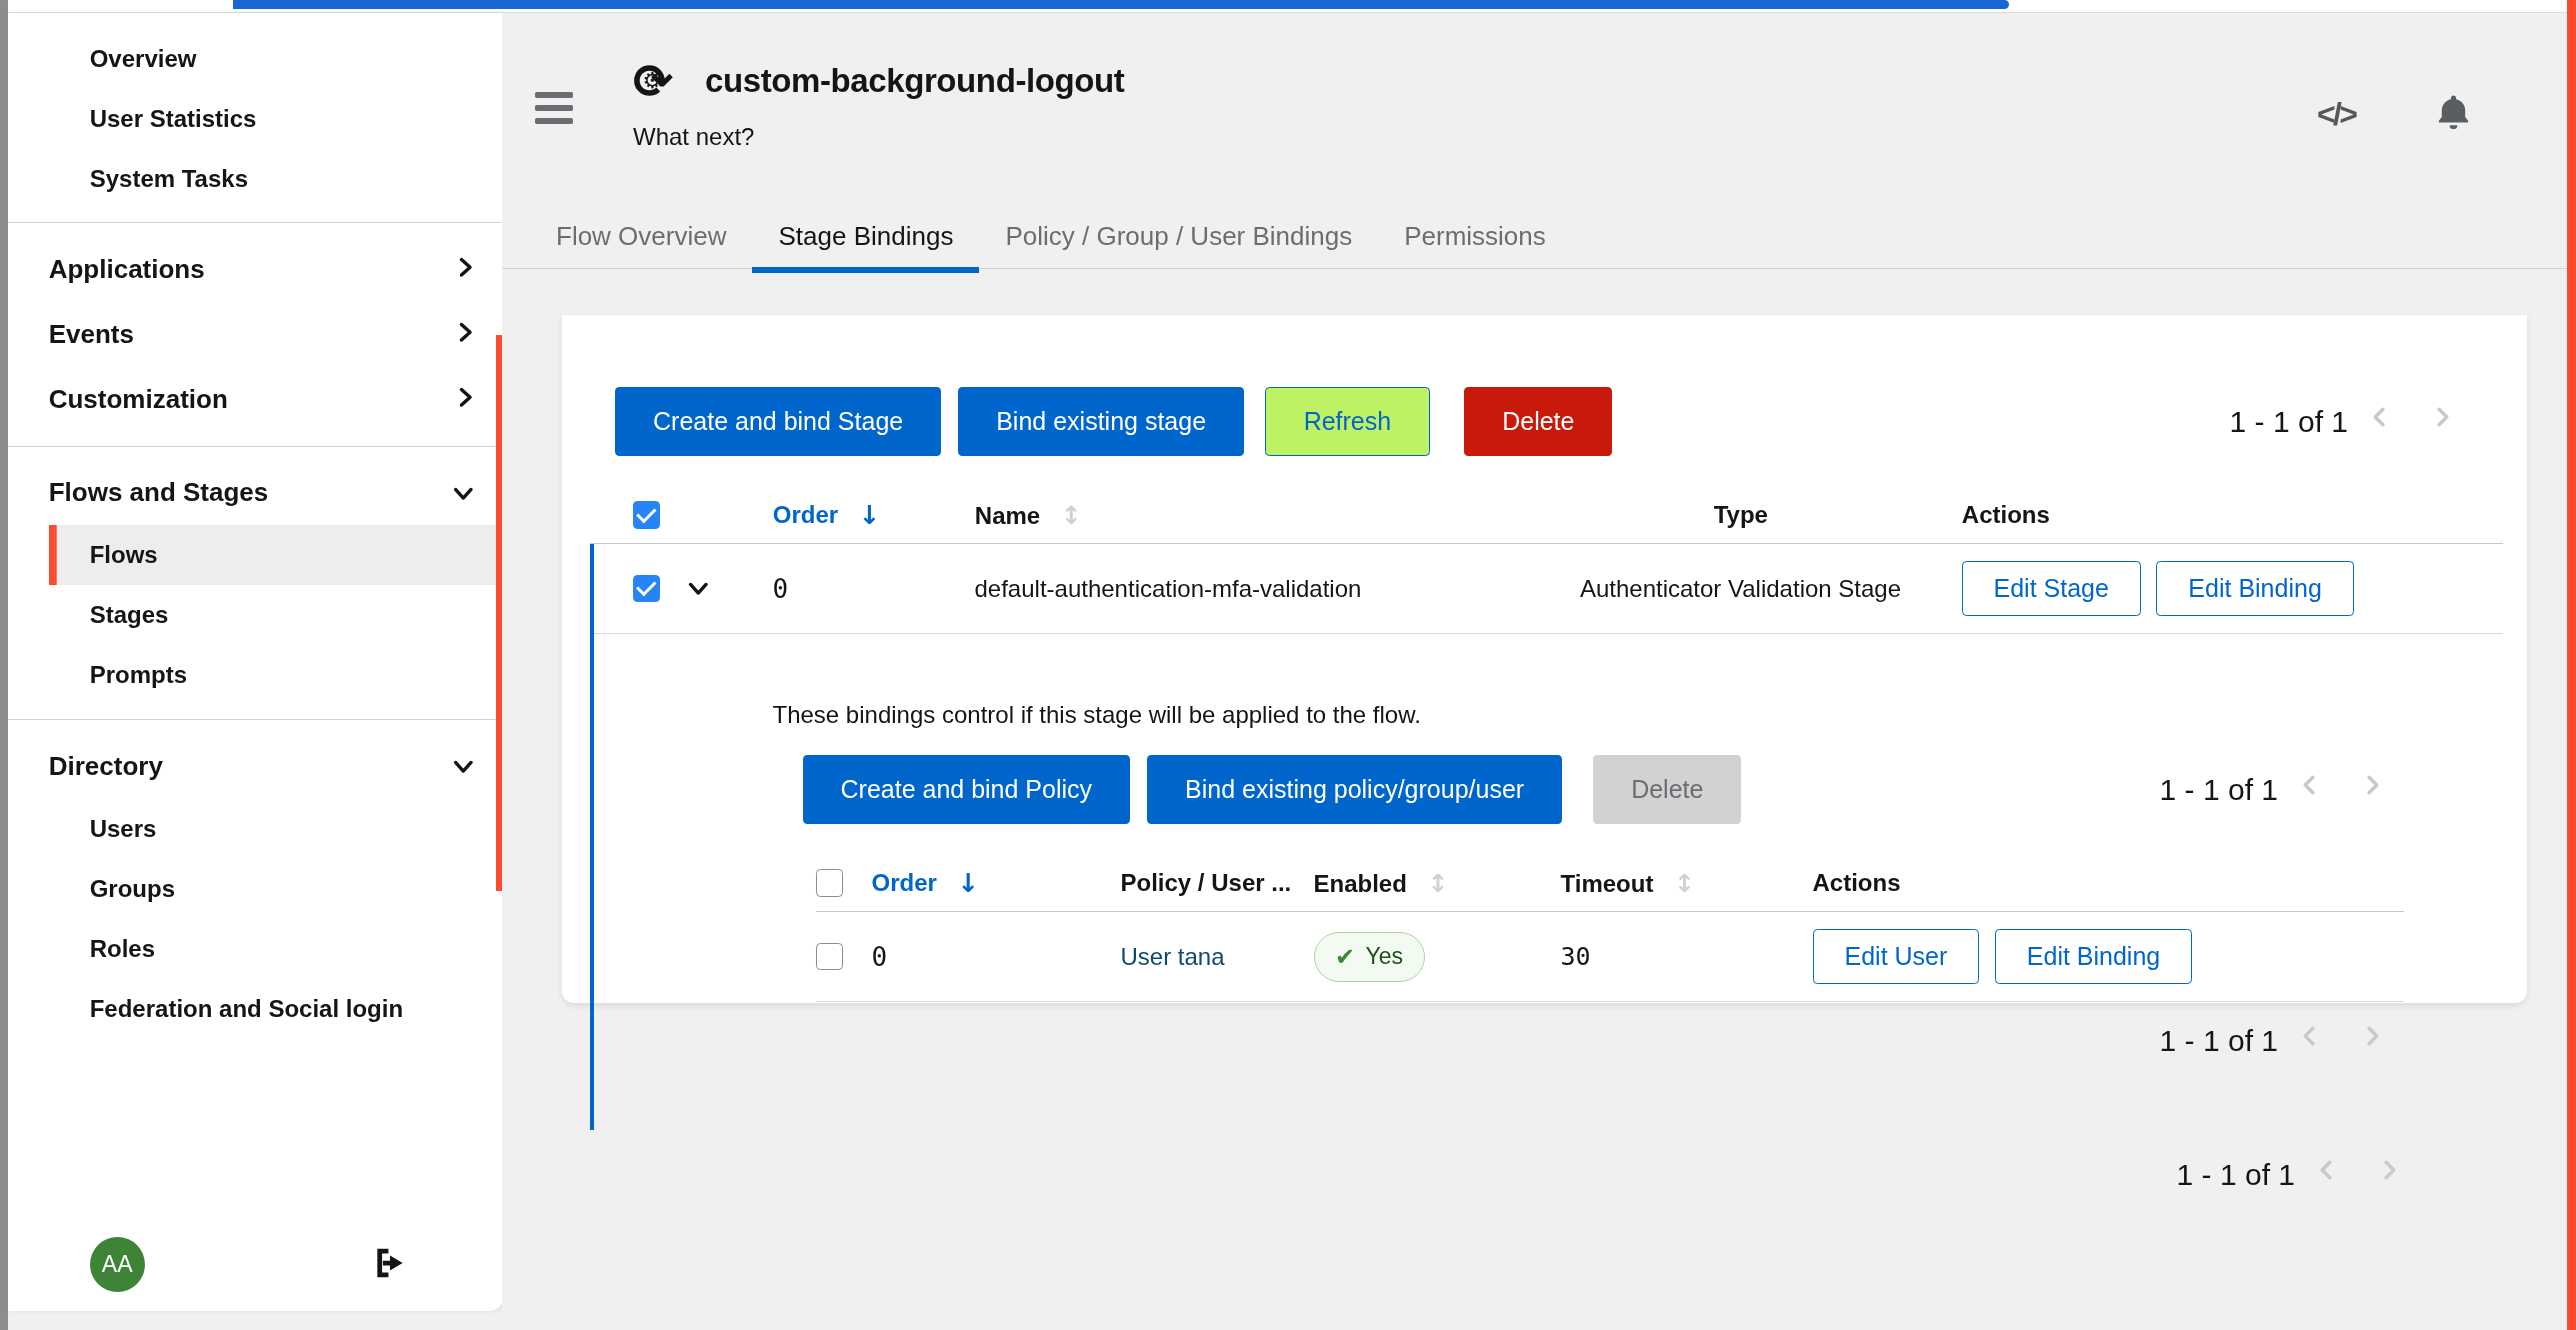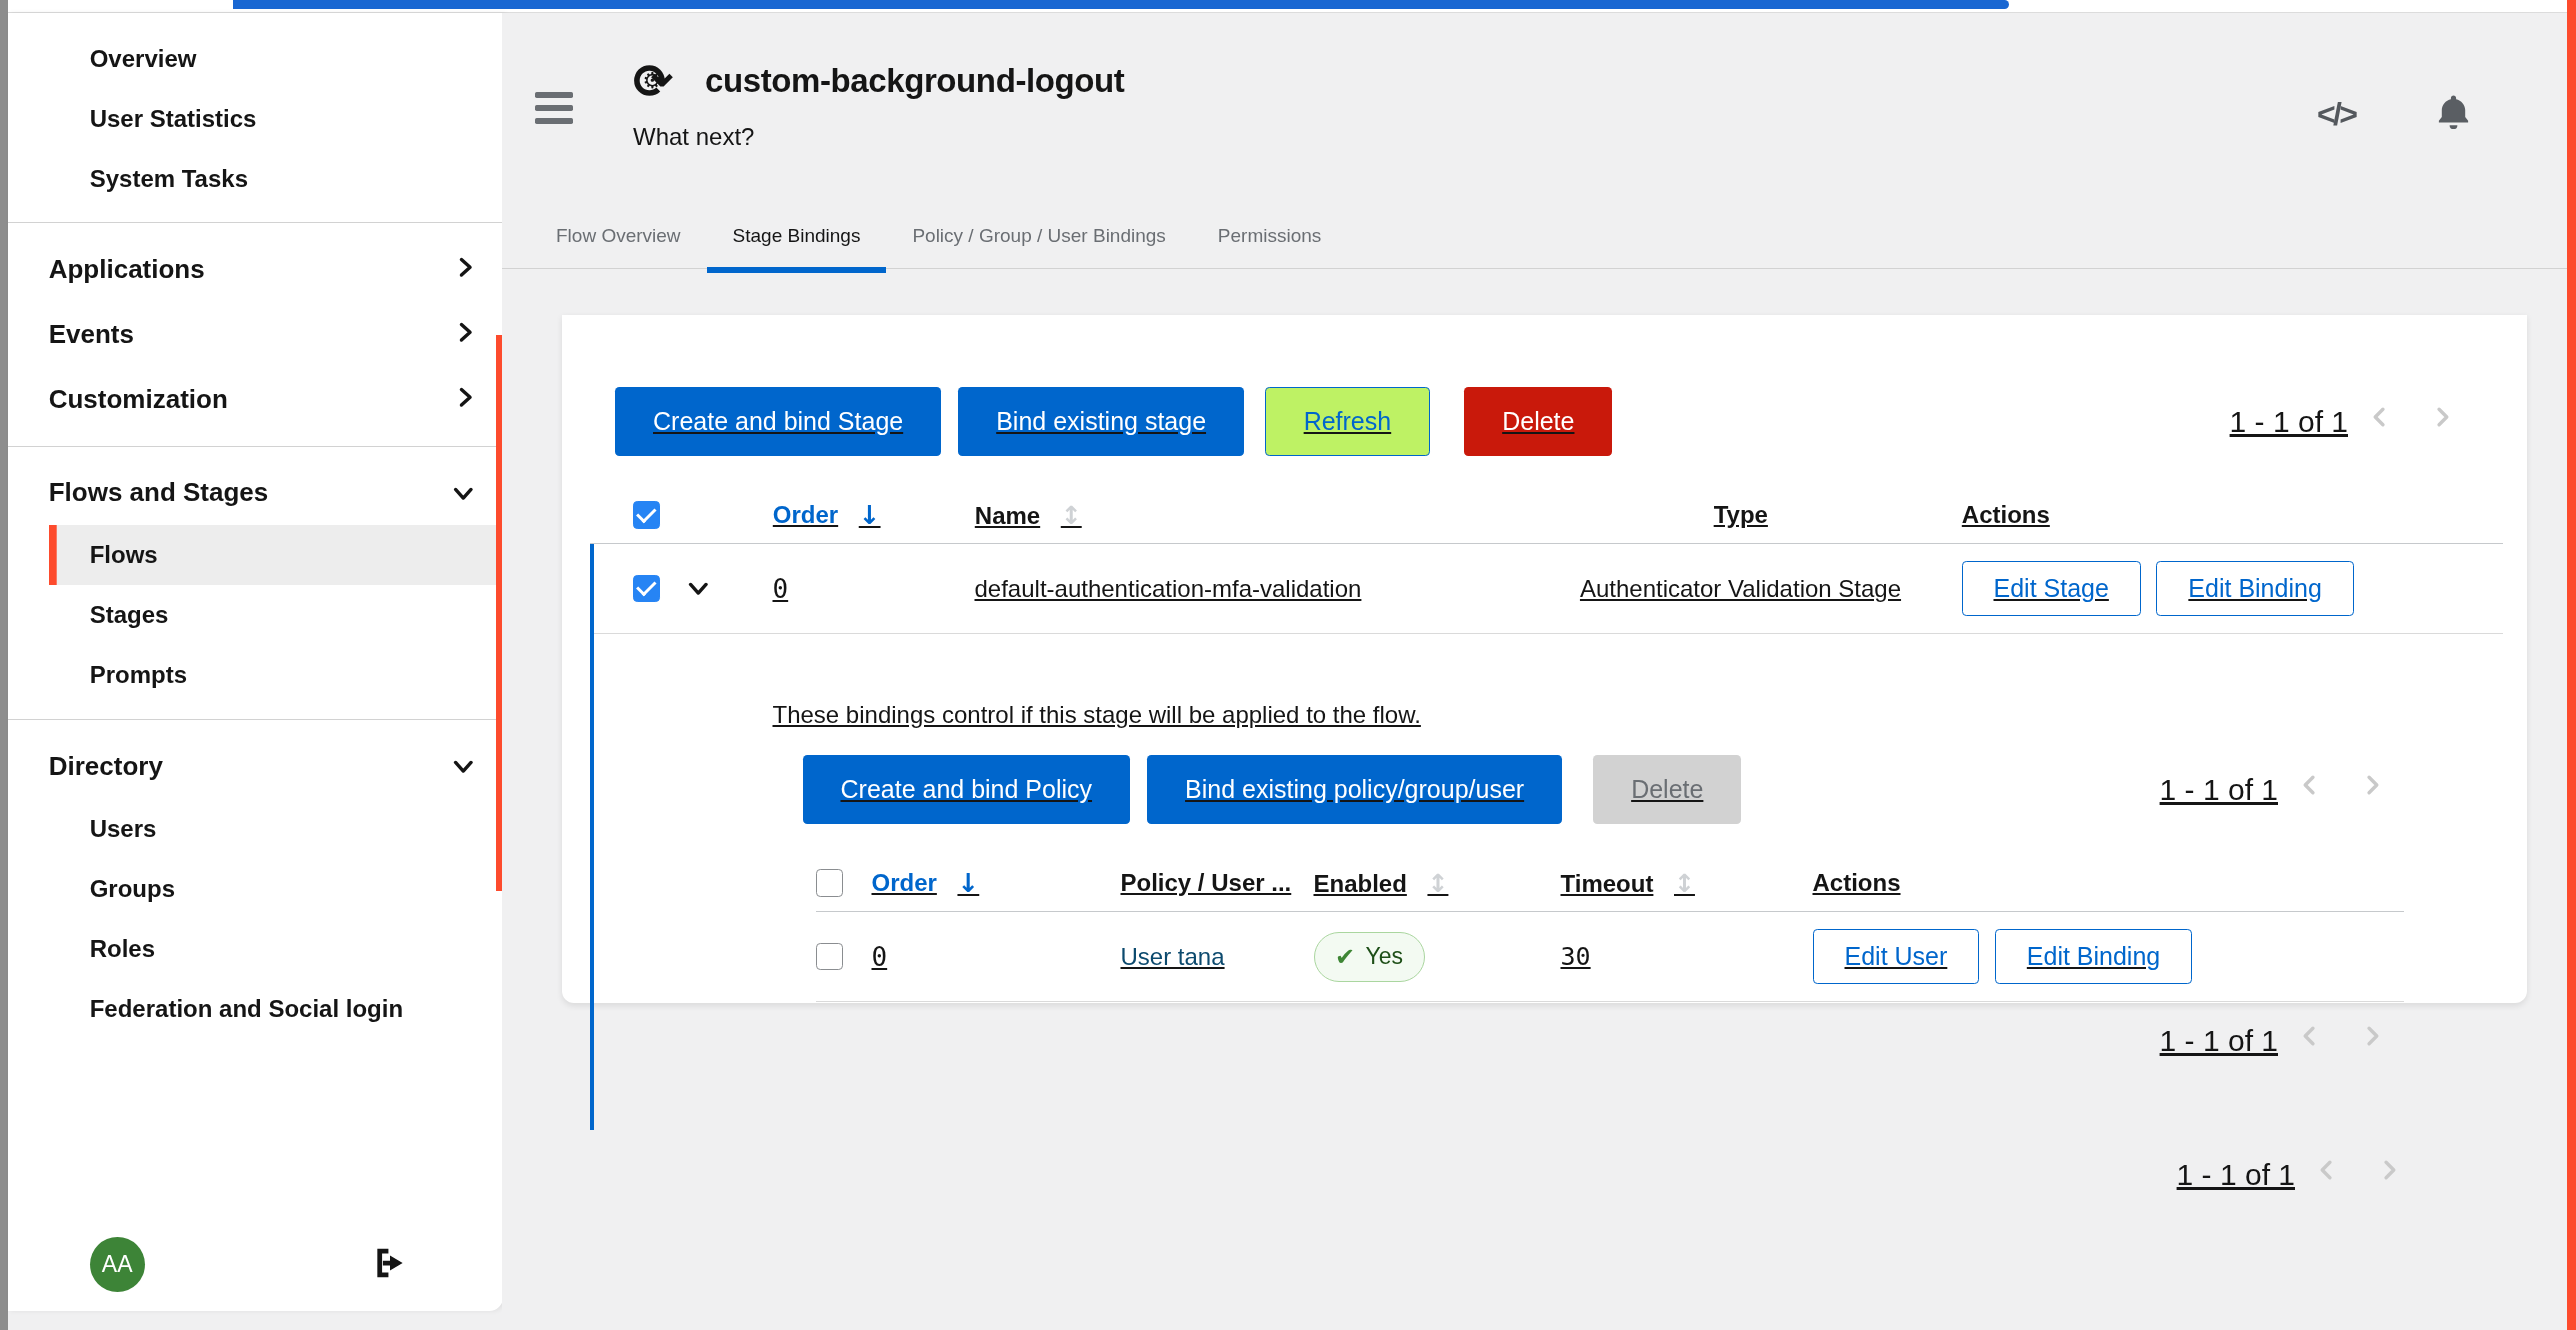--- a/index.html
+++ b/index.html
@@ -39,28 +39,28 @@
   .flow-icon{position:relative;width:50px;height:50px;}
   .flow-icon .outer{font-family:"DejaVu Sans",sans-serif;font-size:48px;line-height:50px;font-weight:700;}
   .flow-icon .inner{position:absolute;left:9.4px;top:13.7px;font-family:"DejaVu Sans",sans-serif;font-size:22px;line-height:22px;}
   .page-title{font-size:33px;font-weight:700;letter-spacing:-0.4px;}
   .subtitle{margin-top:17px;font-size:24px;}
   .top-icons{position:absolute;right:94px;top:79px;display:flex;align-items:center;gap:79px;}
   .code-icon{font-size:32px;font-weight:700;color:#54585d;letter-spacing:-2.6px;}
 
   
   .tabs{display:flex;margin-top:53px;padding-left:28px;border-bottom:1.7px solid #d2d2d2;}
-  .tab{height:64px;display:flex;align-items:center;padding:0 26px;font-size:19px;color:#6a6e73;
+  .tab{height:64px;display:flex;align-items:center;padding:0 26px;font-size:26px;color:#6a6e73;
        cursor:pointer;position:relative;}
   .tab.active{color:#151515;}
   .tab.active::after{content:"";position:absolute;left:0;right:0;bottom:-5.2px;height:6px;background:#0066cc;}
 
   
   .card{position:absolute;left:60px;top:302px;width:1965px;height:688px;background:#fff;
-        border-radius:0 0 12px 12px;box-shadow:0 2.6px 6.9px rgba(0,0,0,.09);text-decoration:underline;}
+        border-radius:0 0 12px 12px;box-shadow:0 2.6px 6.9px rgba(0,0,0,.09);}
   .toolbar{display:flex;align-items:center;padding:72px 53px 0 53px;}
   .btn{font-size:25px;height:69px;padding:0 38px;border-radius:4.3px;border:none;cursor:pointer;
        font-family:"Liberation Sans",sans-serif;}
   .btn-primary{background:#0066cc;color:#fff;}
   .btn-secondary{background:#bef264;color:#0066cc;border:1.7px solid #0066cc;}
   .btn-danger{background:#c9190b;color:#fff;}
   .btn-disabled{background:#d2d2d2;color:#6a6e73;cursor:default;}
   .gap20{margin-right:17px;} .gap24{margin-right:20.6px;}
   .push-right{margin-left:auto;}
 

